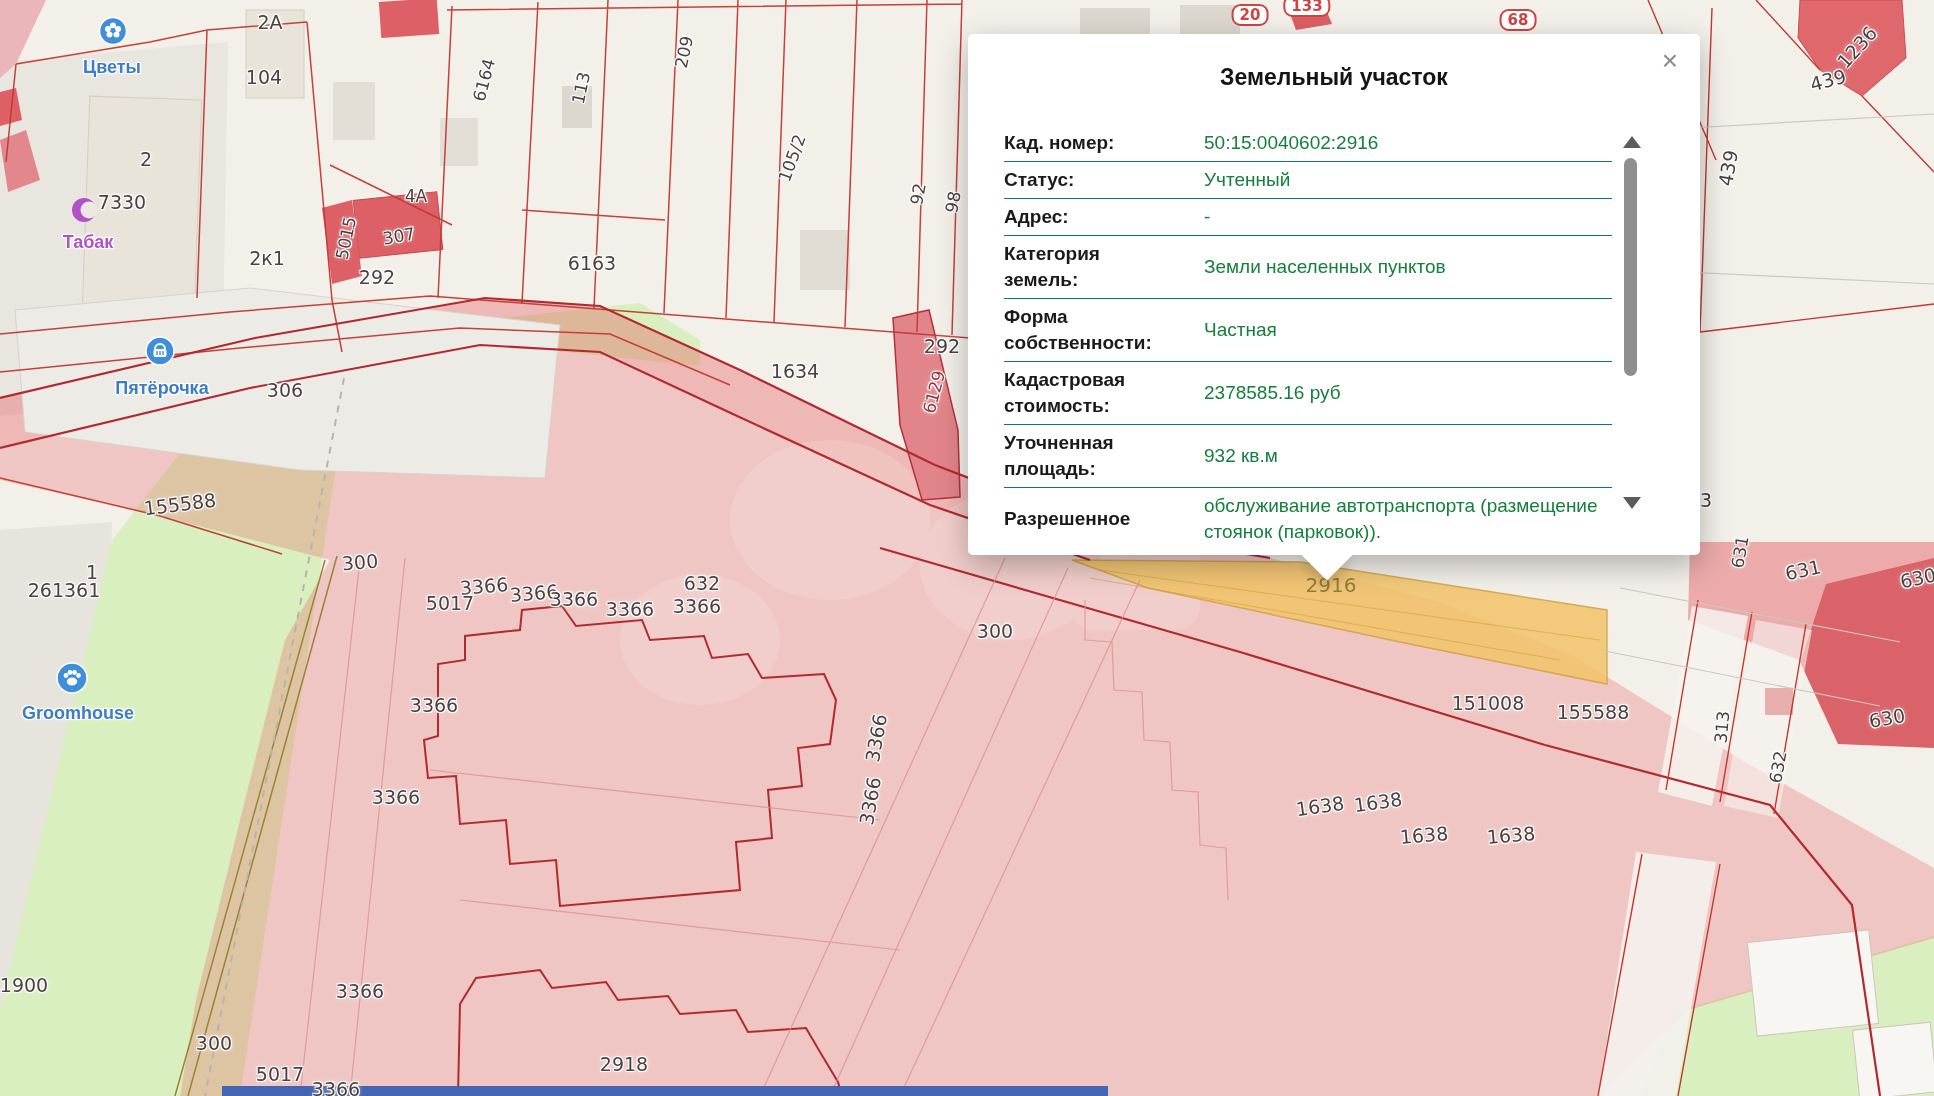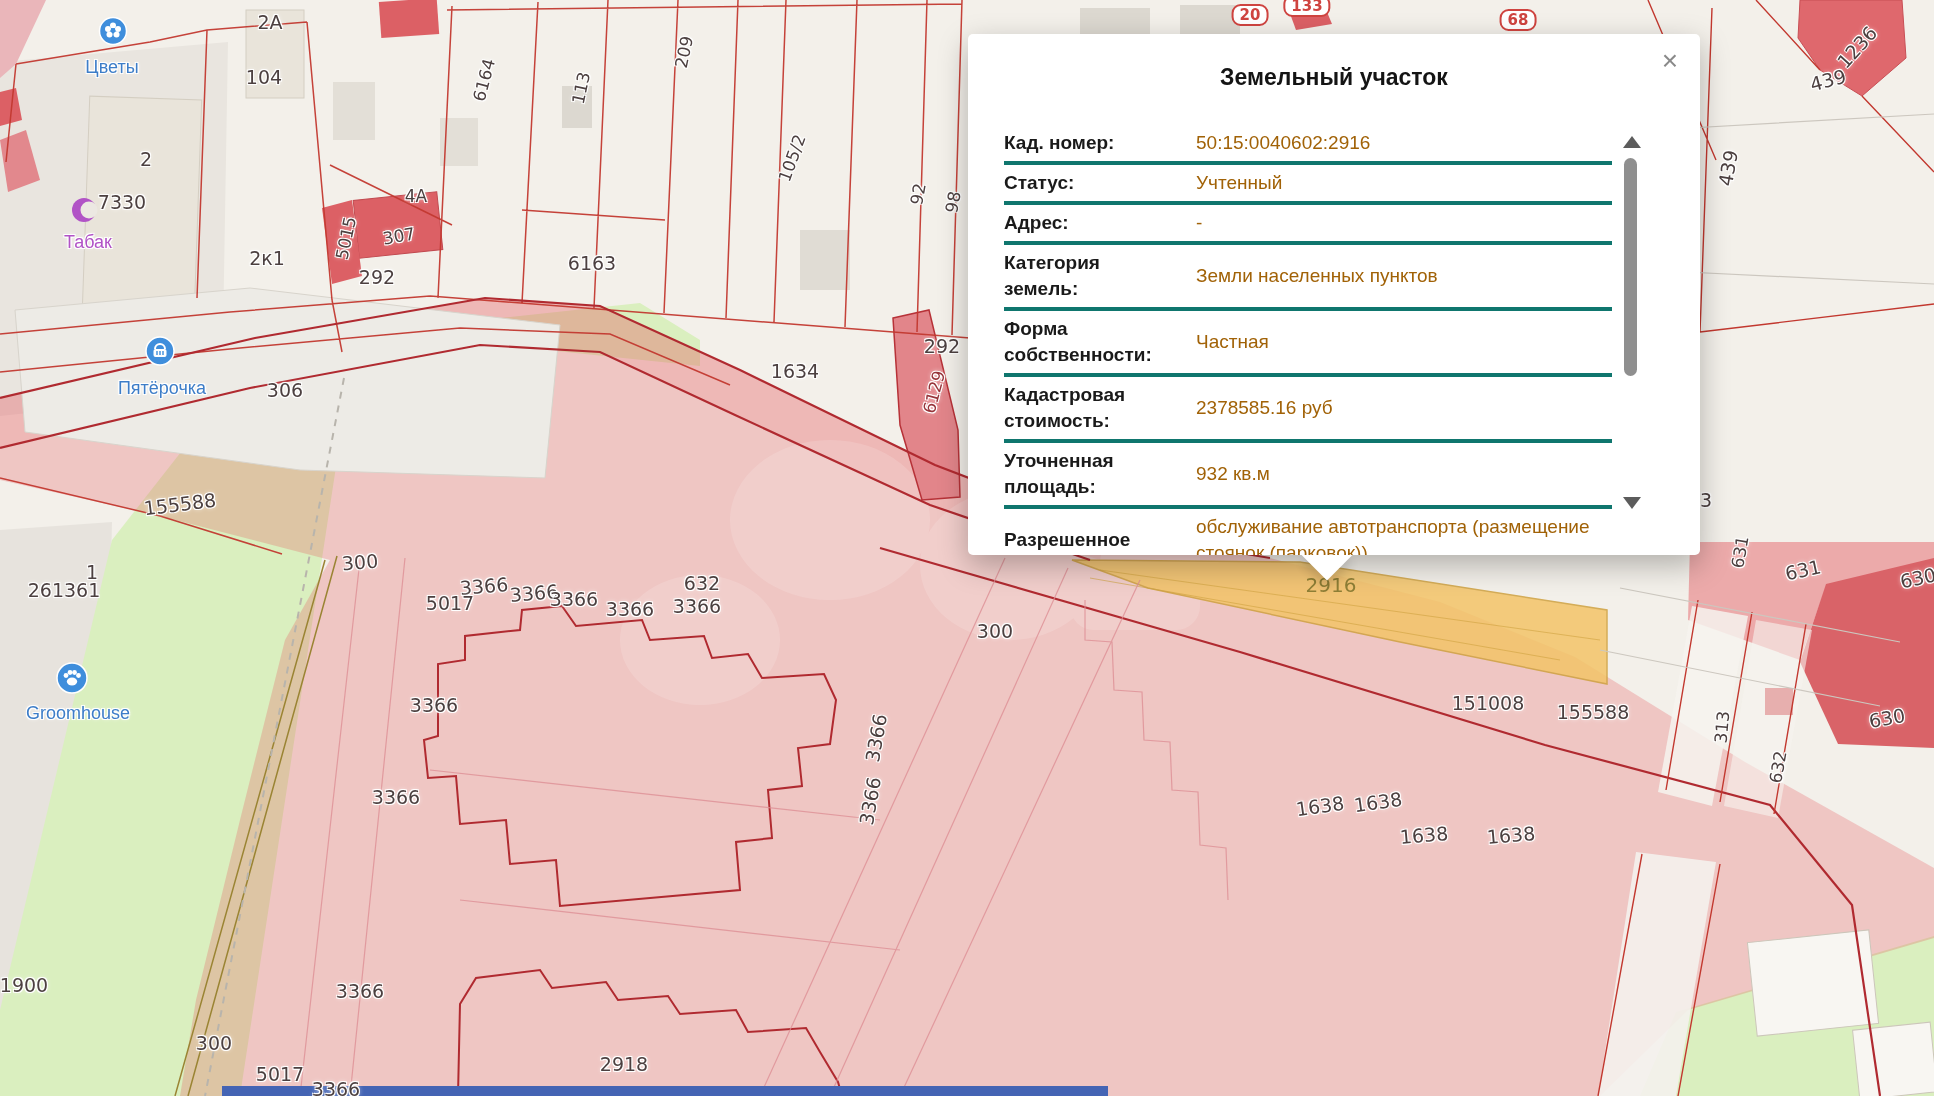--- a/index.html
+++ b/index.html
@@ -9,39 +9,39 @@
   
   .plbl{position:absolute;z-index:3;font-family:"DejaVu Sans",sans-serif;font-size:19px;
     color:#4c4040;white-space:nowrap;transform:translate(-50%,-50%) rotate(var(--r,0deg));
     text-shadow:-1px -1px 0 #fff,1px -1px 0 #fff,-1px 1px 0 #fff,1px 1px 0 #fff,0 0 5px #fff;}
   .plbl.sm{font-size:17px;}
   .plbl.rbox{font-size:15px;font-weight:bold;color:#cf4440;background:#fff;
     border:2px solid #cf4440;border-radius:9px;padding:0 6px;text-shadow:none;}
   .plbl.olive{color:#8a7c33;font-size:20px;text-shadow:none;opacity:.95;}
   .plbl.redlbl{color:#97343a;}
   .poi-label{position:absolute;z-index:3;transform:translate(-50%,-50%);color:#3d7dc8;
-    font-size:18px;font-weight:normal;white-space:nowrap;
+    font-size:18px;font-weight:bold;white-space:nowrap;
     text-shadow:-1px -1px 0 #fff,1px -1px 0 #fff,-1px 1px 0 #fff,1px 1px 0 #fff,0 0 4px #fff;}
   .poi-label.purple{color:#b153c6;}
   .poi-icon{position:absolute;z-index:3;transform:translate(-50%,-50%);}
   
   .popup{position:absolute;left:968px;top:34px;width:732px;height:521px;z-index:10;
     border-radius:5px;background:#fff;box-shadow:0 10px 30px rgba(0,0,0,.28);}
   .popup-tail{position:absolute;left:341px;top:503px;width:36px;height:36px;background:#fff;
     transform:rotate(45deg);box-shadow:6px 6px 10px rgba(0,0,0,.12);}
   .popup-clip{position:absolute;inset:0;border-radius:22px;overflow:hidden;background:#fff;}
   .p-title{margin:30px 60px 0;text-align:center;font-size:23px;font-weight:bold;color:#141414;}
   .close-btn{position:absolute;top:12px;right:16px;z-index:12;font-size:28px;line-height:1;
     color:#8a8a8a;background:none;border:none;cursor:pointer;font-family:"Liberation Sans",sans-serif;}
   .rows{margin:34px 88px 0 36px;}
-  .row{display:flex;align-items:center;border-bottom:4px solid #0f766e;padding:5px 0;}
+  .row{display:flex;align-items:center;border-bottom:1px solid #0f766e;padding:5px 0;}
   .row:last-child{border-bottom:none;}
   .row .lbl{width:172px;margin-right:20px;flex:none;font-weight:bold;font-size:19px;
     line-height:26px;color:#1a1a1a;}
-  .row .val{flex:1;font-size:19px;line-height:26px;color:#a16207;}
+  .row .val{flex:1;font-size:19px;line-height:26px;color:#15803d;margin-left:8px;}
   
   .sb-up{position:absolute;left:655px;top:102px;width:0;height:0;z-index:12;cursor:pointer;
     border-left:9px solid transparent;border-right:9px solid transparent;border-bottom:12px solid #5c5c5c;}
   .sb-down{position:absolute;left:655px;top:463px;width:0;height:0;z-index:12;cursor:pointer;
     border-left:9px solid transparent;border-right:9px solid transparent;border-top:12px solid #5c5c5c;}
   .sb-thumb{position:absolute;left:656px;top:124px;width:13px;height:218px;border-radius:7px;
     background:#8f8f8f;z-index:12;cursor:pointer;}
 </style>
 </head>
 <body>

